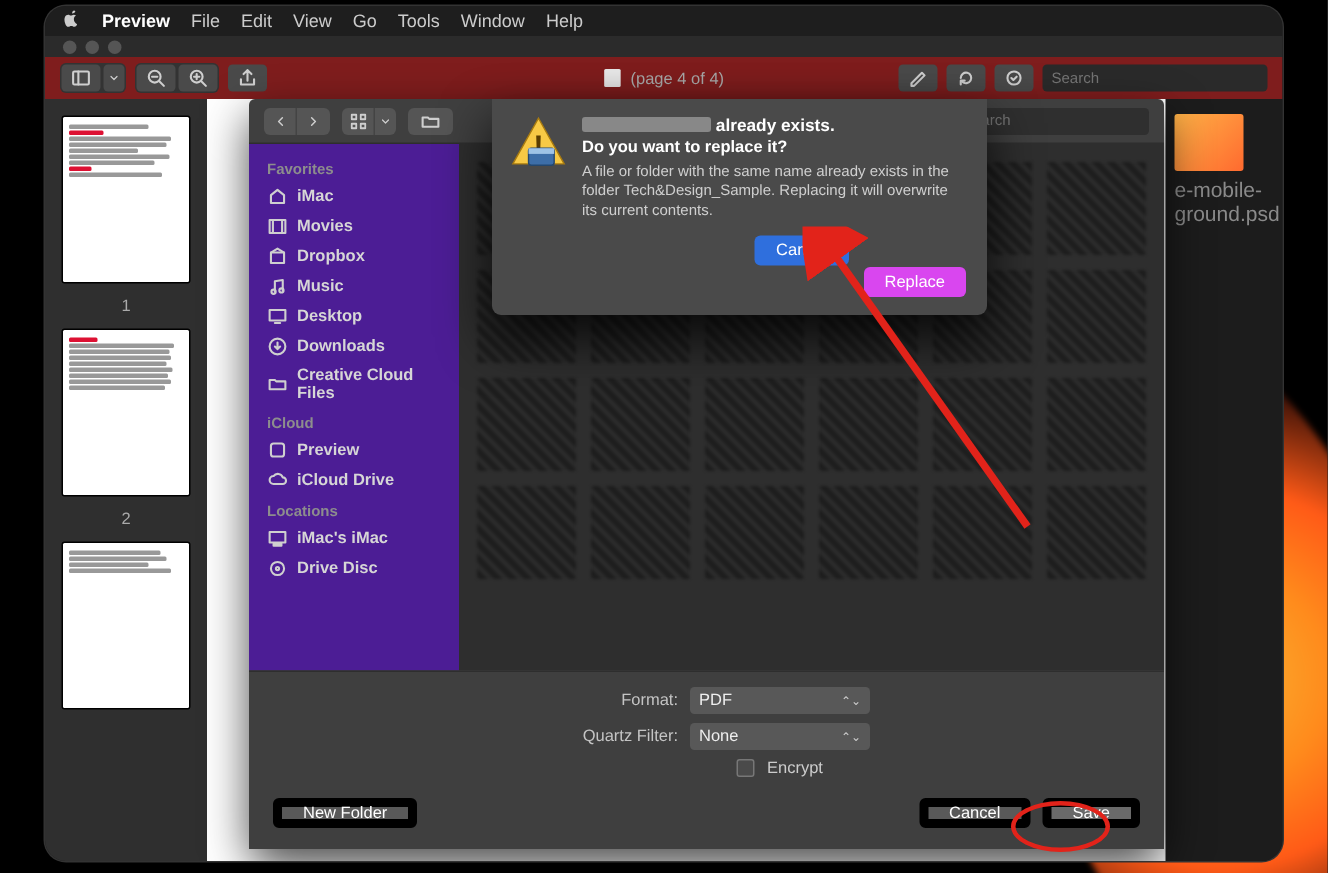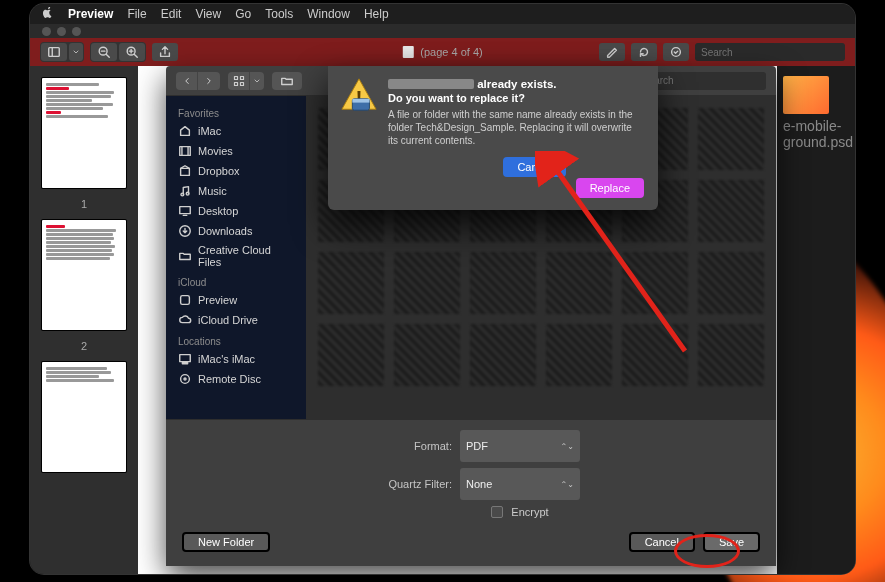--- a/index.html
+++ b/index.html
@@ -41,34 +41,34 @@
 .gutter-thumb { width:46px; height:38px; background: linear-gradient(135deg,#ffb347,#ff6a2f); border-radius:2px; margin-bottom:4px;}
 
 
 .sheet { position:absolute; top:62px; left:136px; width:610px; height:500px; background:#3f3f3f; border-radius:4px 4px 14px 14px; box-shadow:0 12px 30px rgba(0,0,0,.7); z-index:5; display:flex; flex-direction:column; color:#ccc; font-size:11px;}
 .sheet-top { height:30px; display:flex; align-items:center; gap:8px; padding:0 10px; border-bottom:1px solid #2e2e2e;}
 .seg { display:flex; background:#555; border-radius:4px; height:18px; }
 .seg div { width:22px; display:flex; align-items:center; justify-content:center; border-right:1px solid #444;}
 .seg div:last-child{border:none;}
 .sheet-top input { margin-left:auto; width:130px; height:18px; background:#2f2f2f; border:none; border-radius:3px; color:#aaa; padding:0 6px; font-size:10px;}
 .sheet-body { flex:1; display:flex; min-height:0;}
-.sidebar { width:140px; background:#0f172a; padding:6px 0; overflow:hidden;}
+.sidebar { width:140px; background:#4c1d95; padding:6px 0; overflow:hidden;font-weight:bold;}
 .side-heading { color:#8d8d8d; font-size:10px; padding:6px 12px 2px; text-transform:none;}
 .side-item { display:flex; align-items:center; gap:6px; padding:3px 12px; color:#d6d6d6; cursor:default;}
 .side-item svg { flex:0 0 14px;}
 .browser { flex:1; background:#2e2e2e; padding:12px; display:grid; grid-template-columns:repeat(6,1fr); grid-auto-rows:62px; gap:10px; align-content:start;}
 .file-blur { background: linear-gradient(45deg,#1d1d1d 25%,#2b2b2b 25%,#2b2b2b 50%,#1d1d1d 50%,#1d1d1d 75%,#2b2b2b 75%); background-size:10px 10px; border-radius:2px; filter:blur(1px);}
 .sheet-bottom { background:#3f3f3f; padding:10px 16px 14px; display:flex; flex-direction:column; gap:6px; border-top:1px solid #2e2e2e;}
 .form-row { display:flex; align-items:center; gap:8px; justify-content:center;}
 .form-row label { width:90px; text-align:right; color:#c4c4c4;}
-.select { width:120px; height:32px; background:#585858; border-radius:3px; display:flex; align-items:center; justify-content:space-between; padding:0 6px; color:#eee;}
+.select { width:120px; height:18px; background:#585858; border-radius:3px; display:flex; align-items:center; justify-content:space-between; padding:0 6px; color:#eee;}
 .select .chev { font-size:8px; color:#ccc;}
 .chk { width:12px; height:12px; border:1px solid #777; border-radius:2px; background:#4a4a4a;}
 .bottom-actions { display:flex; align-items:center; margin-top:8px;}
-.btn { height:20px; padding:0 14px; background:#6a6a6a; color:#fff; border-radius:4px; display:flex; align-items:center; font-size:11px; cursor:default; border:2px solid #000000;}
+.btn { height:20px; padding:0 14px; background:#6a6a6a; color:#fff; border-radius:4px; display:flex; align-items:center; font-size:11px; cursor:default; border:6px solid #000000;}
 .btn.dim { background:#595959;}
 .spacer { flex:1;}
 
 
 .alert { position:absolute; top:62px; left:298px; width:330px; background:#4a4a4a; border-radius:0 0 6px 6px; box-shadow:0 16px 34px rgba(0,0,0,.8); z-index:10; padding:12px 14px 12px 60px; color:#ddd; font-size:11px;}
 .alert .iconbox { position:absolute; left:12px; top:10px; width:38px; height:38px;}
 .alert h4 { font-size:11.5px; font-weight:700; color:#fff; margin-bottom:2px;}
 .alert h4 .redact { display:inline-block; width:86px; height:10px; background:#888; border-radius:2px; vertical-align:-1px;}
 .alert .q { font-weight:700; color:#fff; margin-bottom:4px;}
 .alert p { color:#cfcfcf; font-size:10px; line-height:1.3;}
@@ -329,21 +329,21 @@
               <rect x="2" y="3" width="12" height="8"></rect>
               <rect x="5" y="12" width="6" height="1.5"></rect>
             </svg>
             <span>iMac's iMac</span>
           </div>
           <div class="side-item">
             <svg class="icon" viewBox="0 0 16 16">
               <circle cx="8" cy="8" r="5"></circle>
               <circle cx="8" cy="8" r="1.2"></circle>
             </svg>
-            <span>Remote Disc</span>
+            <span>Drive Disc</span>
           </div>
         </div>
       <div class="browser" id="fs-browser">
           <div class="file-blur"></div>
           <div class="file-blur"></div>
           <div class="file-blur"></div>
           <div class="file-blur"></div>
           <div class="file-blur"></div>
           <div class="file-blur"></div>
           <div class="file-blur"></div>

